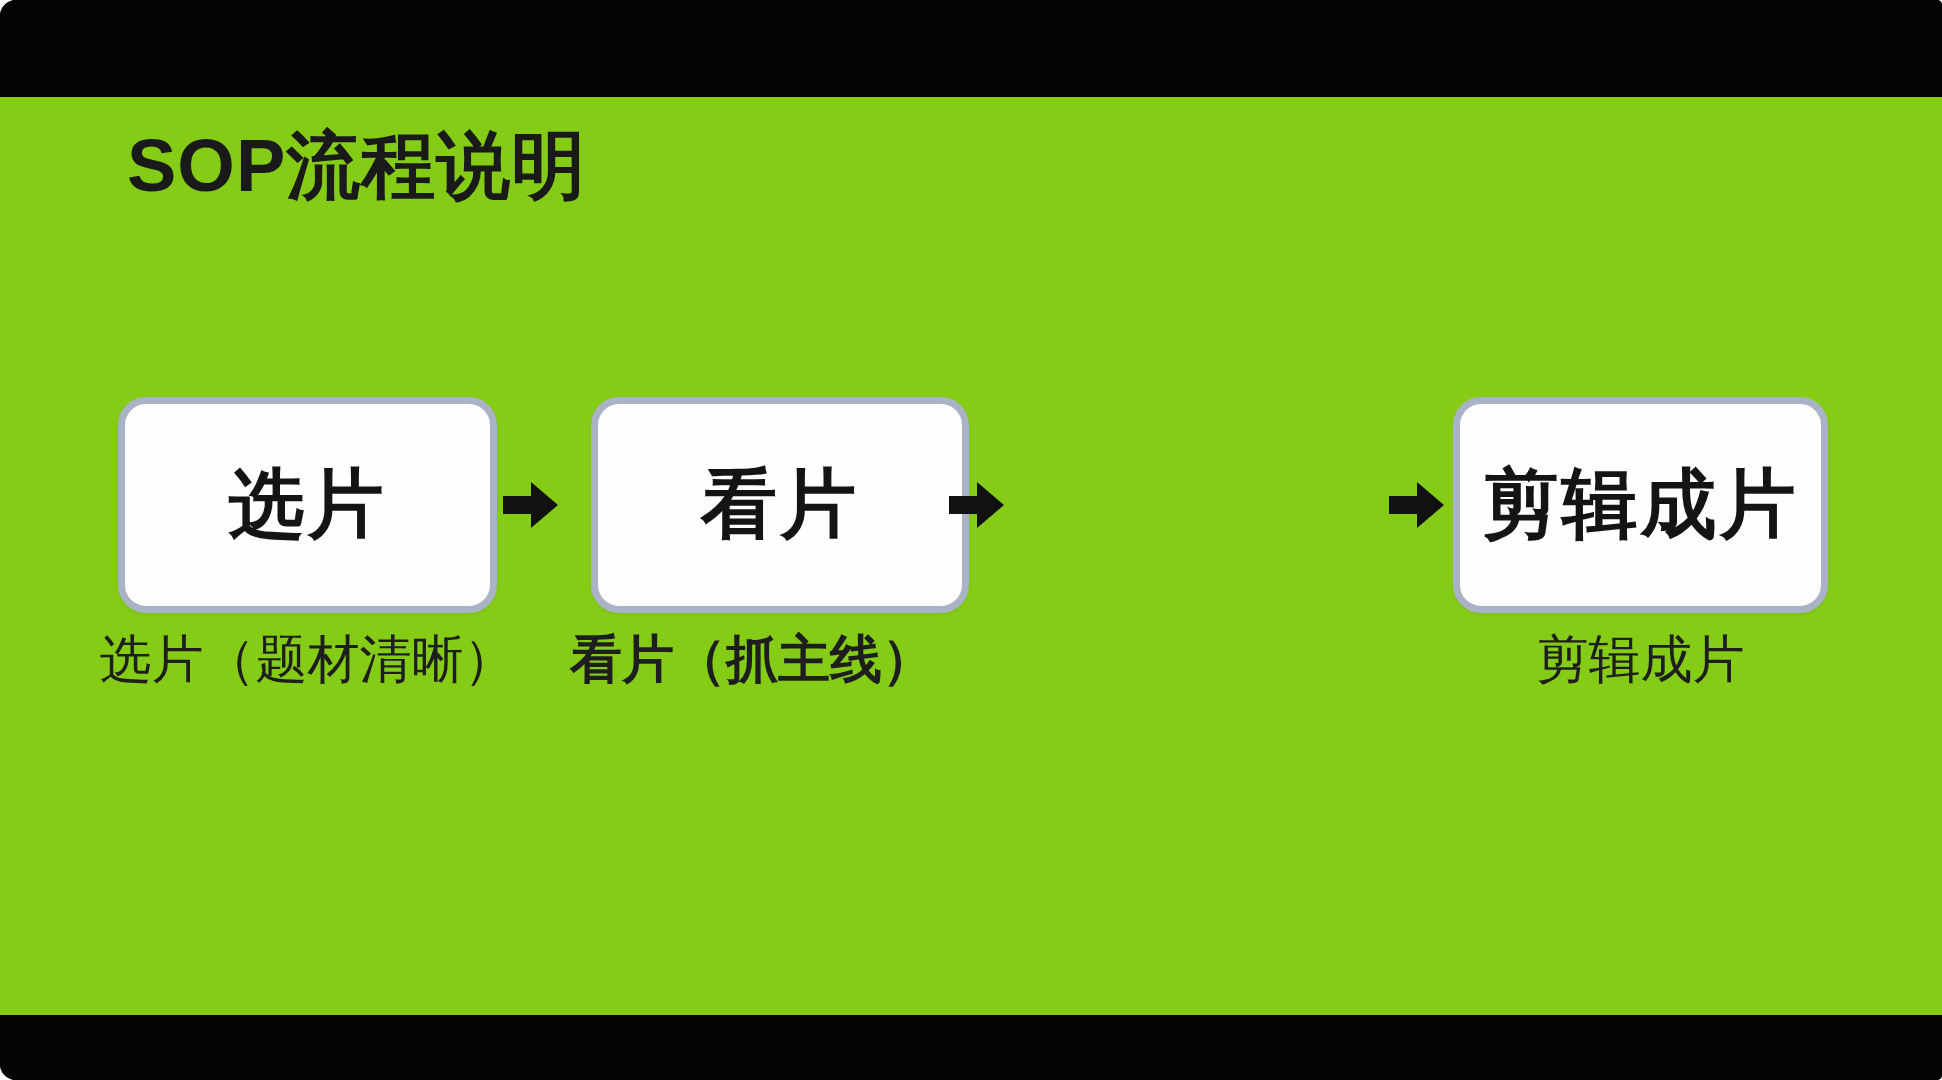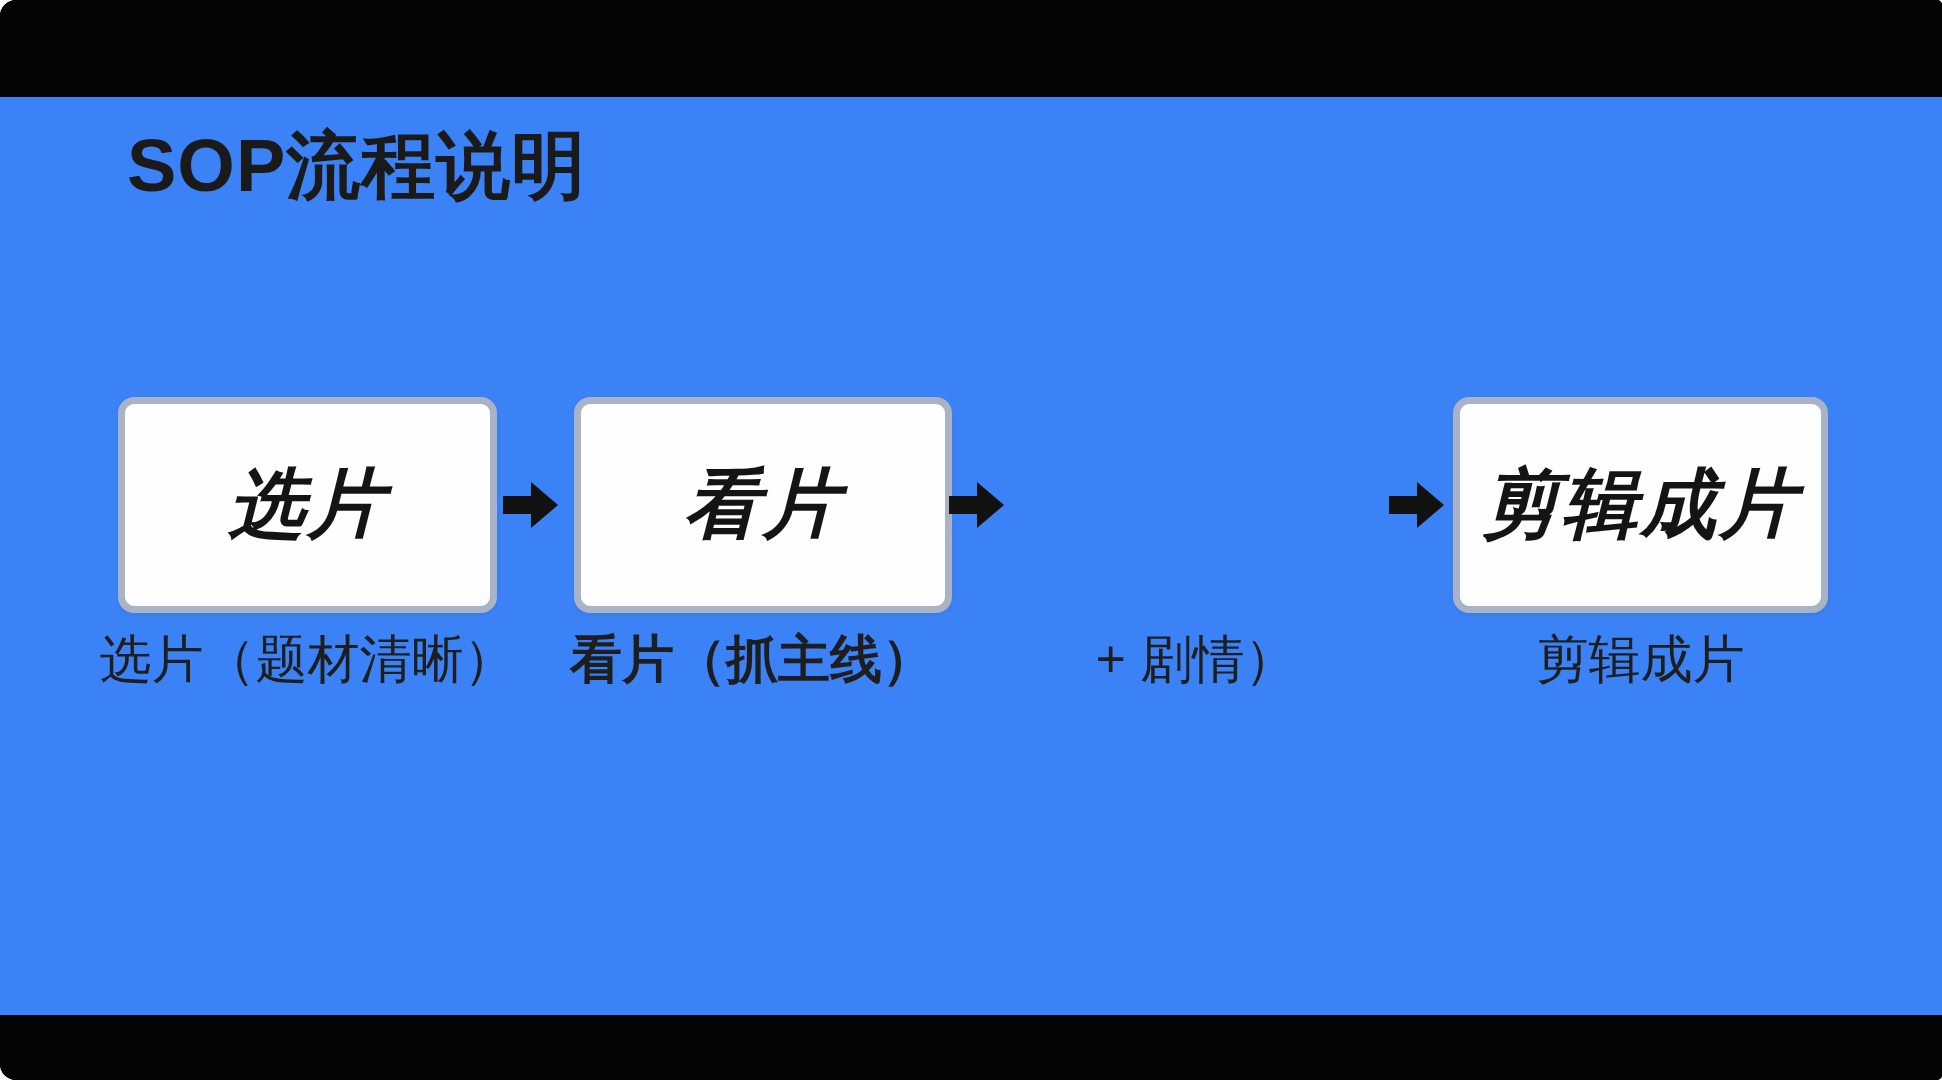--- a/index.html
+++ b/index.html
@@ -23,45 +23,44 @@
     background: #040404;
   }
   .letterbox.top { top: 0; height: 97px; }
   .letterbox.bottom { top: 1015px; height: 65px; }
   .slide {
     position: absolute;
     left: 0;
     top: 97px;
     width: 1942px;
     height: 918px;
-    background: #3b82f6;
+    background: #84cc16;
   }
   .page-title {
     position: absolute;
     left: 127px;
     top: 20px;
     margin: 0;
     font-size: 74px;
     font-weight: 800;
     letter-spacing: 1px;
     color: #1a1a1a;
   }
   .step-box {
     position: absolute;
     top: 300px;
     height: 216px;
     box-sizing: border-box;
     background: #fefefe;
     border: 7px solid #a9b3c5;
-    border-radius: 16px;
+    border-radius: 28px;
     display: flex;
     align-items: center;
     justify-content: center;
     box-shadow: 0 2px 3px rgba(70, 80, 100, 0.10);
-    font-style: italic;
   }
   .step-label {
     font-size: 76px;
     font-weight: 900;
     color: #141414;
     letter-spacing: 3px;
     white-space: nowrap;
   }
   .flow-arrow {
     position: absolute;
@@ -97,34 +96,33 @@
     </div>
     <div class="caption" style="left:58px; width:499px;">
       <div>选片（题材清晰）</div>
       <div></div>
     </div>
 
     <svg class="flow-arrow" style="left:503px;" viewBox="0 0 55 50">
       <polygon points="0,16 28,16 28,2 55,25 28,48 28,34 0,34" fill="#111111"></polygon>
     </svg>
 
-    <div class="step-box" style="left:574px; width:378px;">
+    <div class="step-box" style="left:591px; width:378px;">
       <span class="step-label">看片</span>
     </div>
     <div class="caption" style="left:503px; width:498px;font-weight:bold;">
       <div>看片（抓主线）</div>
       <div></div>
     </div>
 
     <svg class="flow-arrow" style="left:949px;" viewBox="0 0 55 50">
       <polygon points="0,16 28,16 28,2 55,25 28,48 28,34 0,34" fill="#111111"></polygon>
     </svg>
 
     <div class="caption" style="left:952px; width:488px;">
-      <div>+ 剧情）</div>
     </div>
 
     <svg class="flow-arrow" style="left:1389px;" viewBox="0 0 55 50">
       <polygon points="0,16 28,16 28,2 55,25 28,48 28,34 0,34" fill="#111111"></polygon>
     </svg>
 
     <div class="step-box" style="left:1453px; width:375px;">
       <span class="step-label">剪辑成片</span>
     </div>
     <div class="caption" style="left:1393px; width:495px;">

